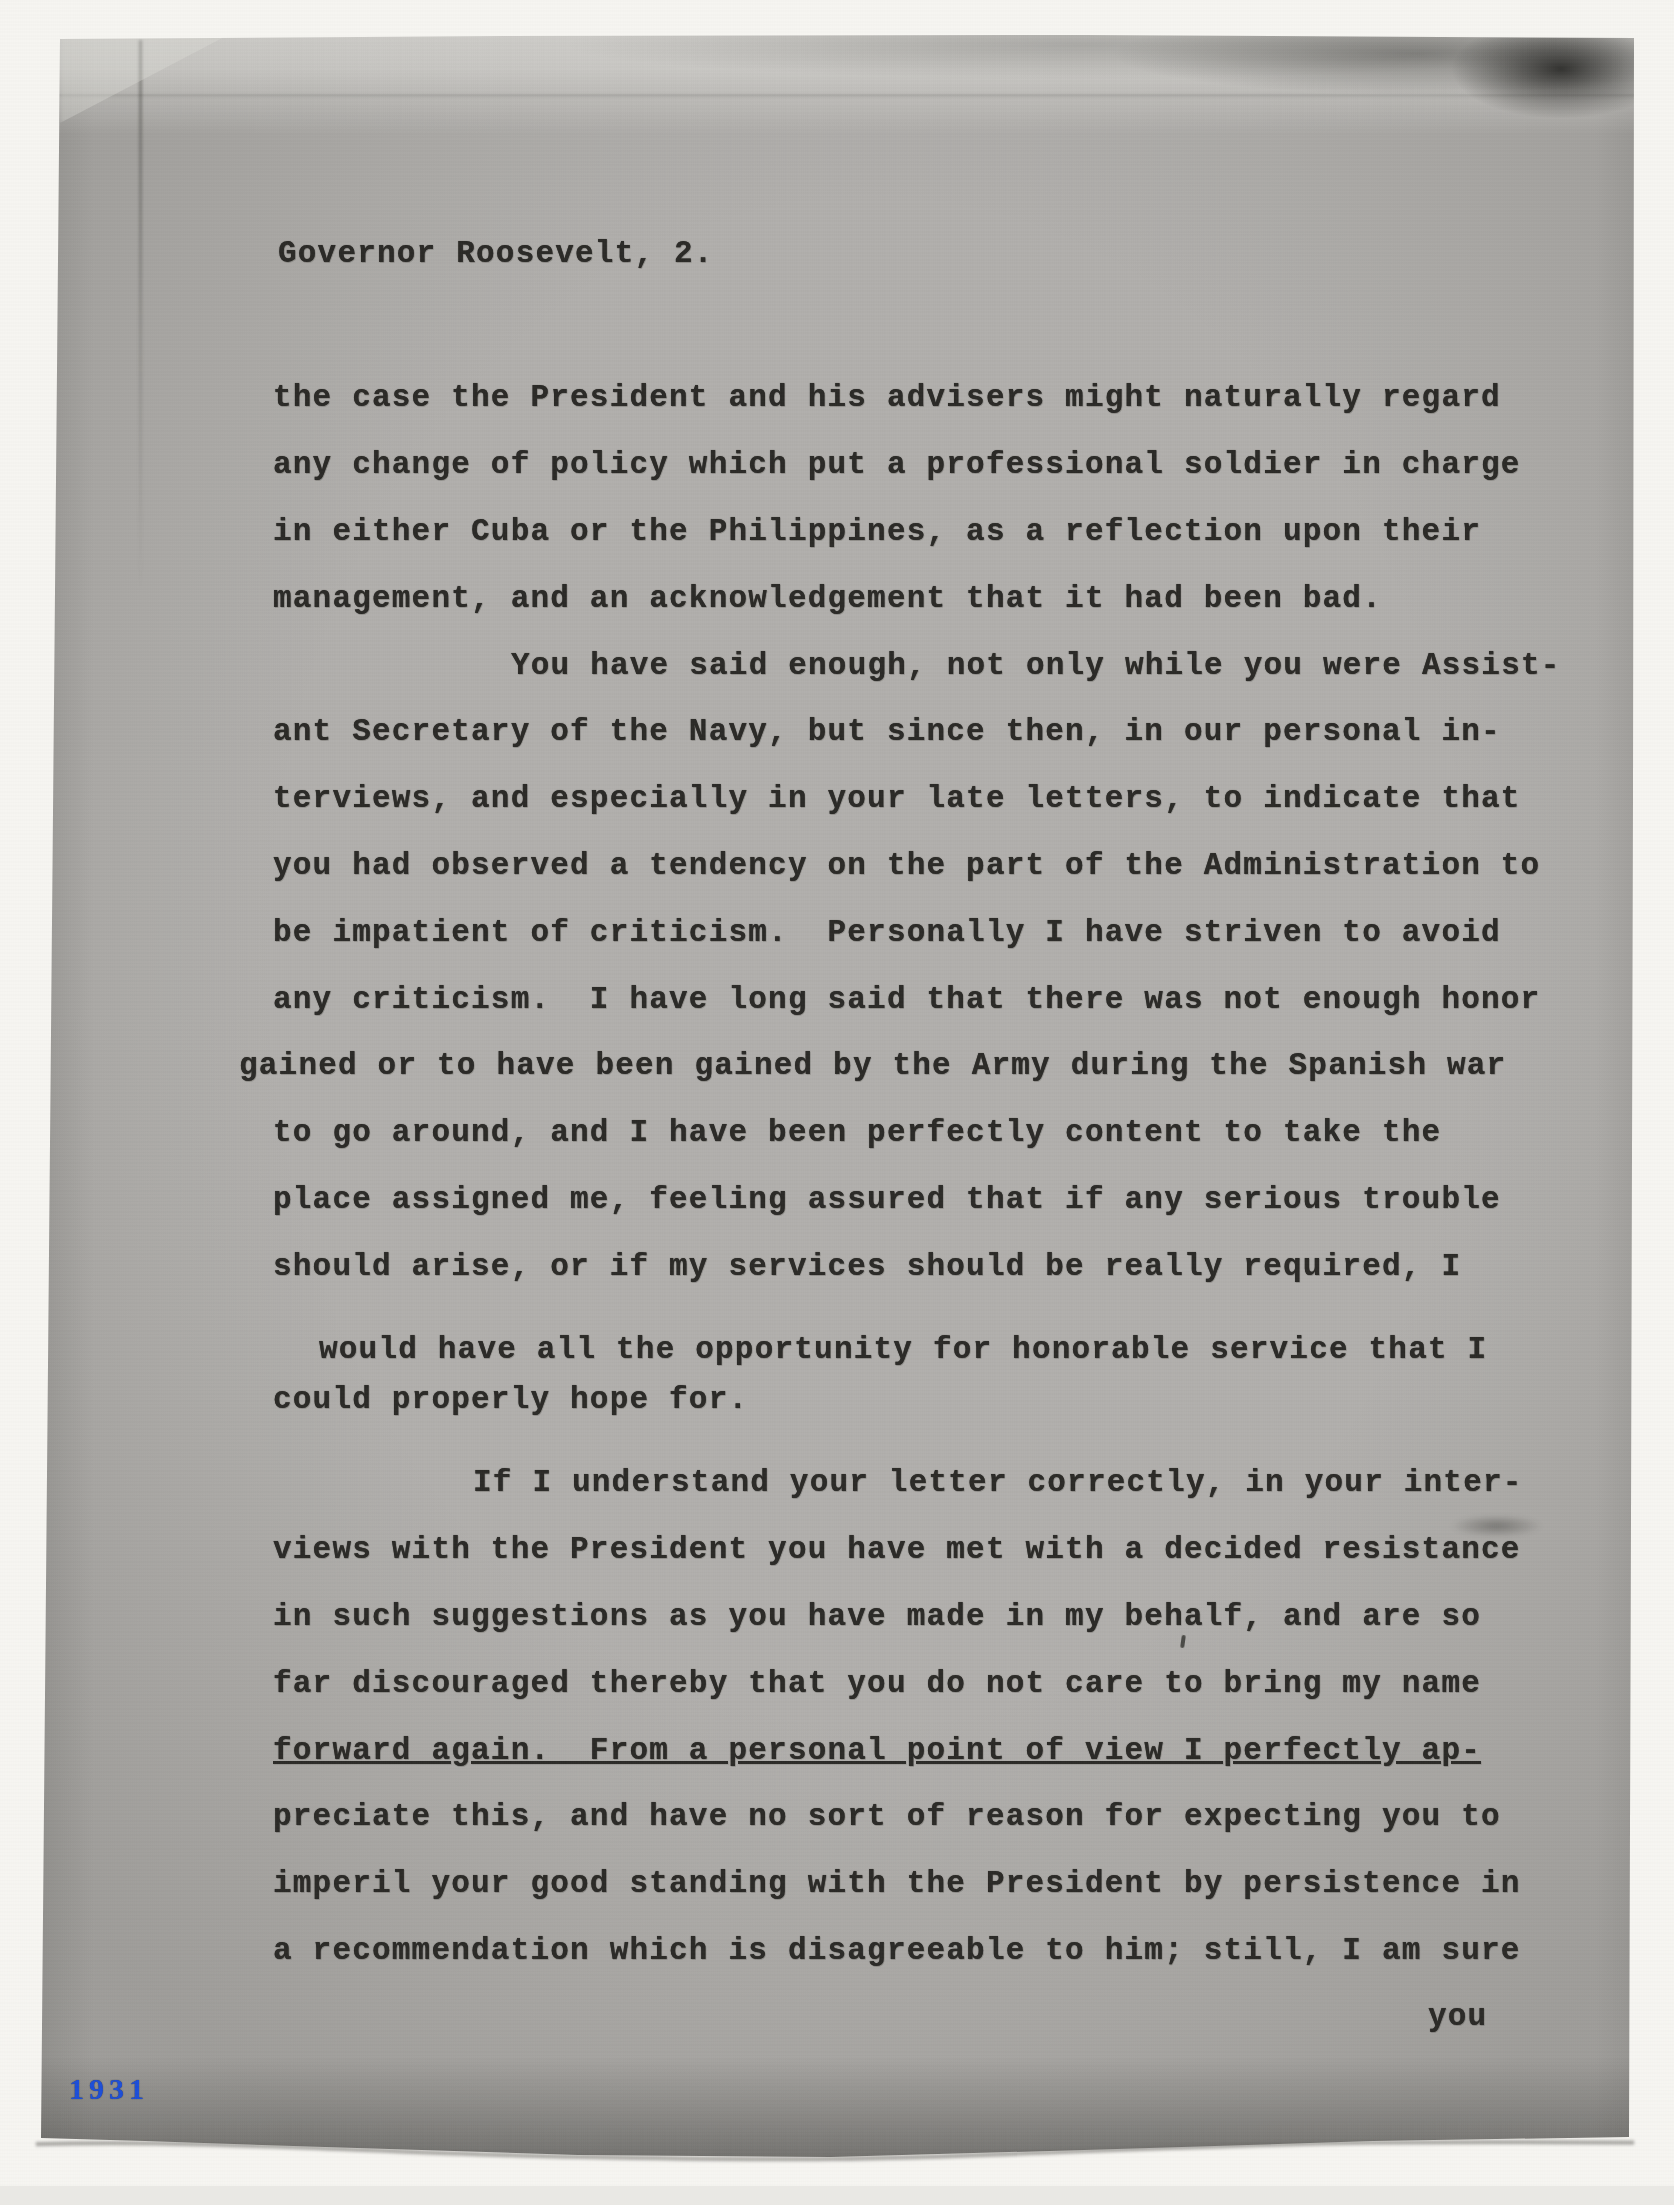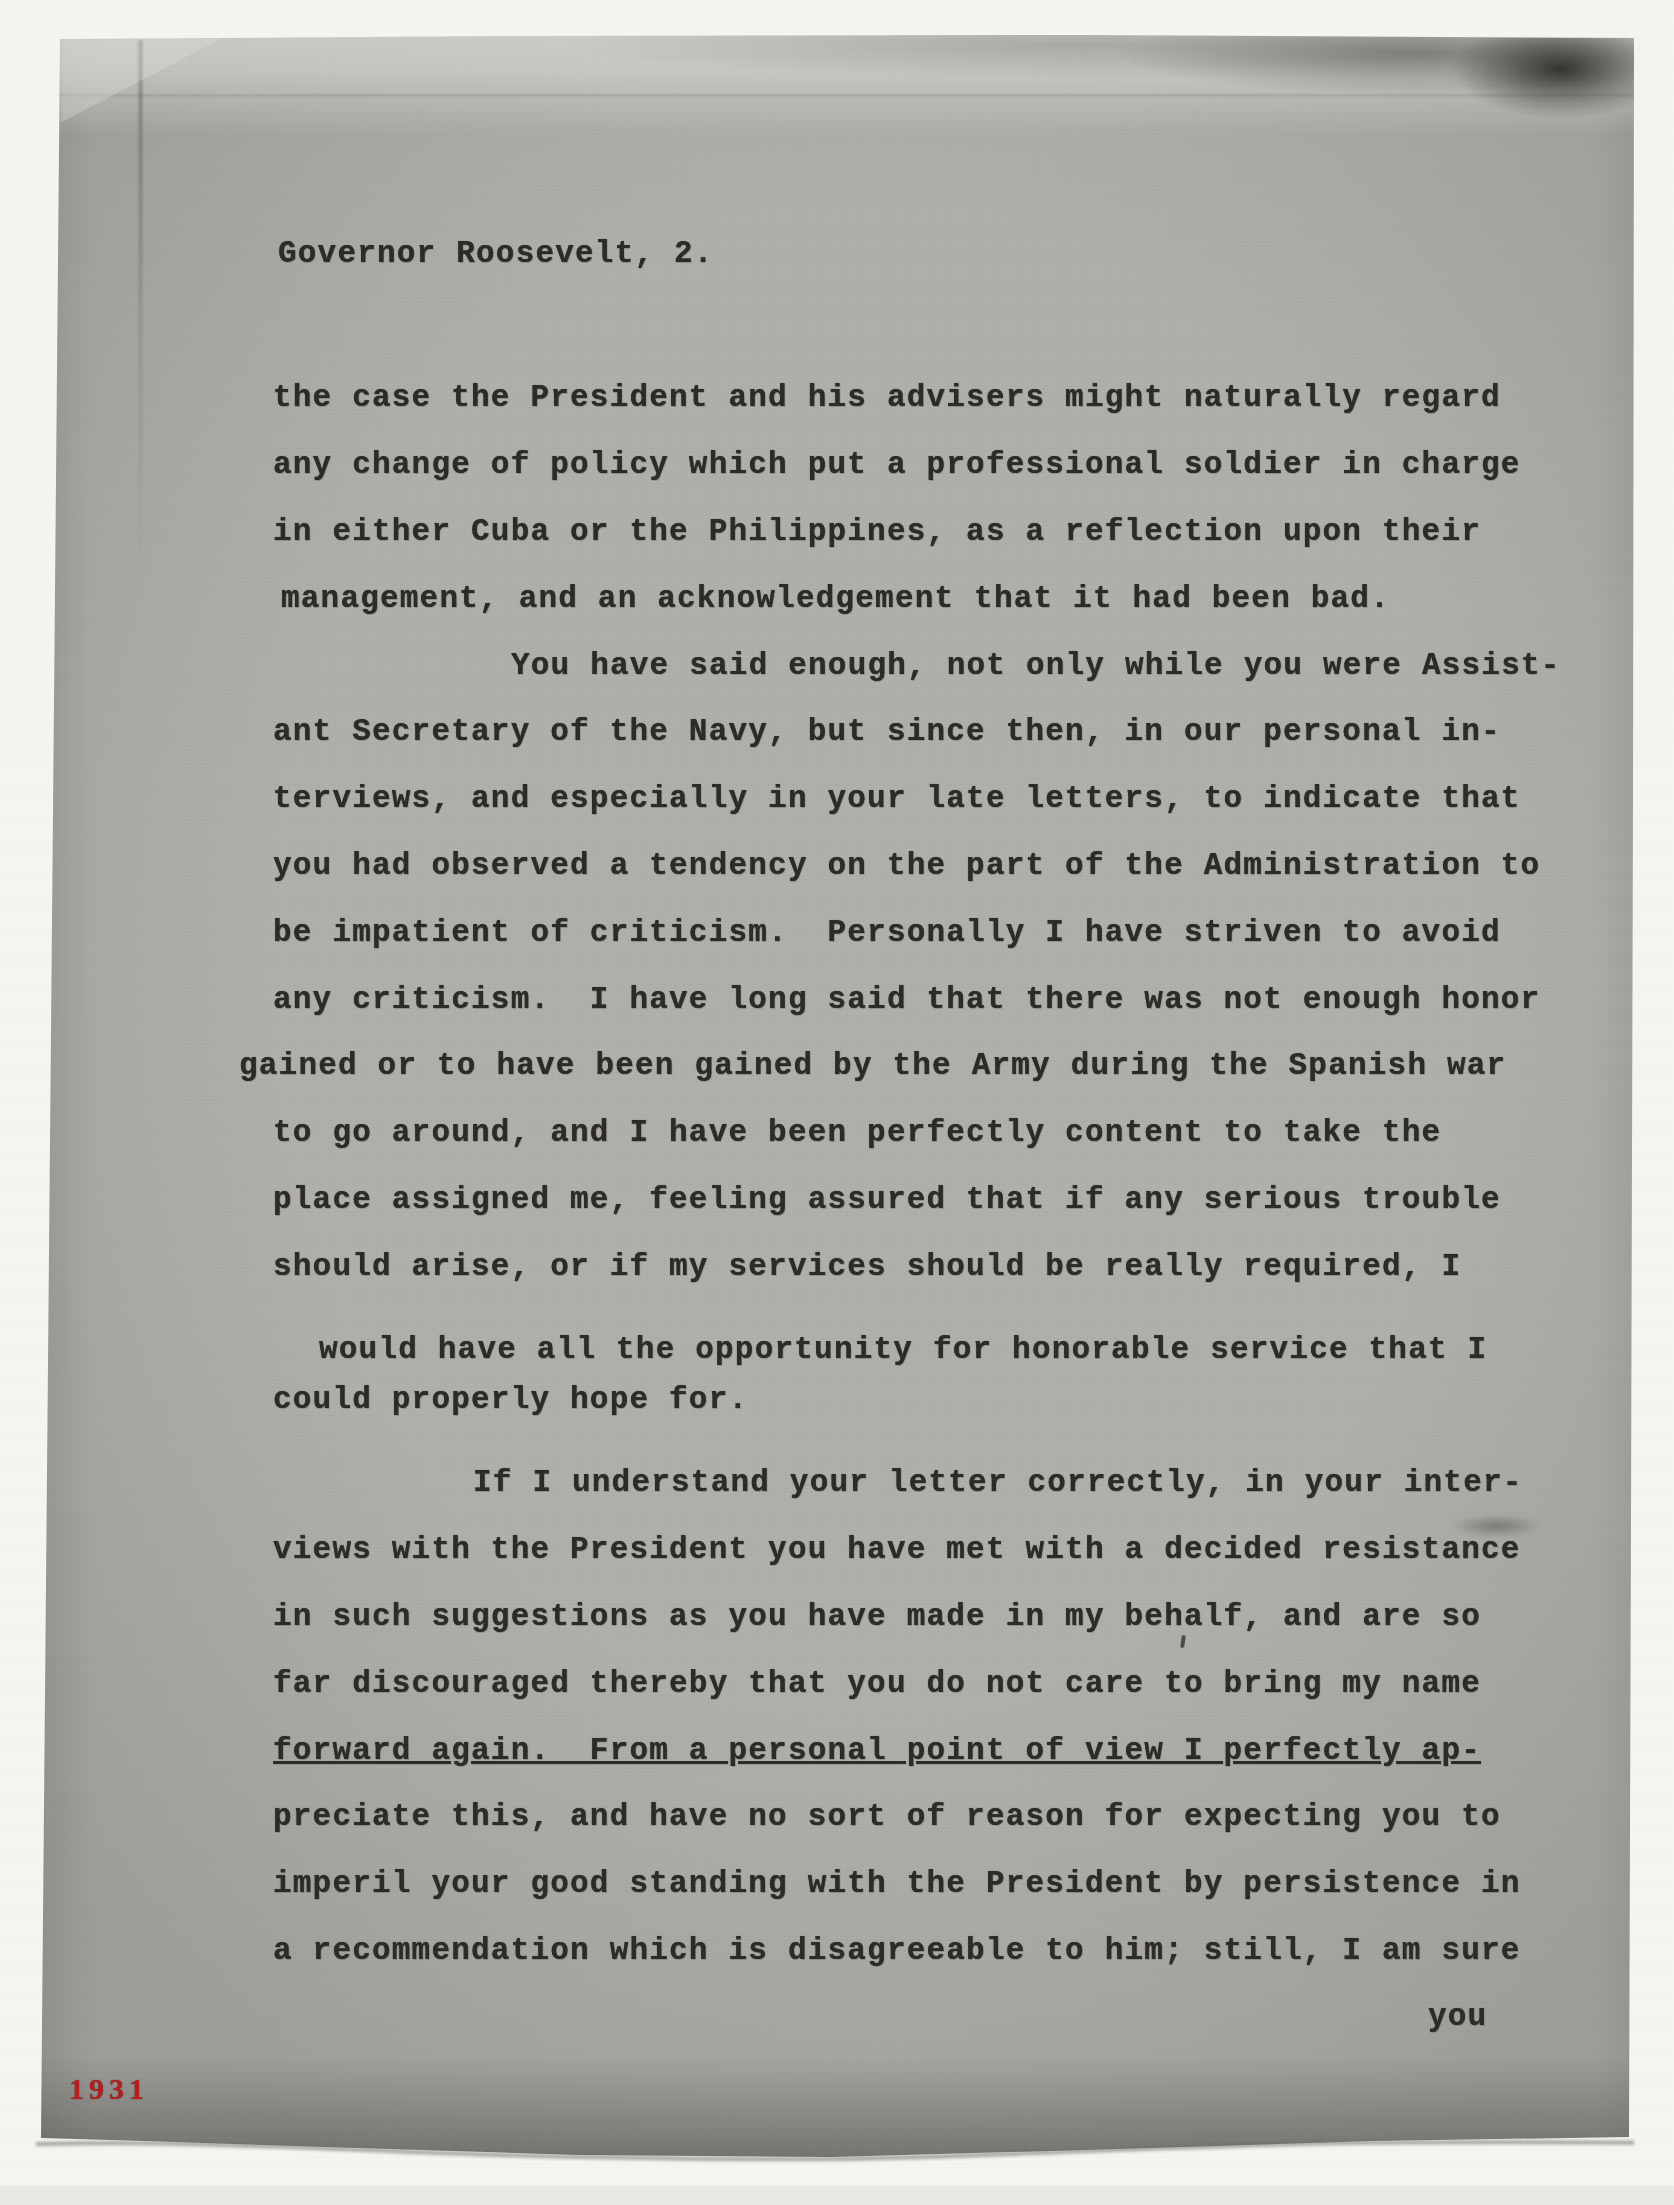--- a/index.html
+++ b/index.html
@@ -104,21 +104,21 @@
   .page-header { left: 278px; top: 235px; }
   .line {  }
   .catchword { left: 1428px; top: 1998px; }
   .archive-number {
     position: absolute;
     left: 69px; top: 2072px;
     font-family: "Liberation Serif", "DejaVu Serif", serif;
     font-size: 30px;
     font-weight: 700;
     letter-spacing: 5px;
-    color: #b91c1c;
+    color: #1d4ed8;
     text-shadow: 0 0 1.1px rgba(31,30,27,0.8);
   }
   
   .grain {
     position: absolute;
     inset: 0;
     pointer-events: none;
     opacity: 0.5;
     background:
       repeating-linear-gradient(0deg, rgba(0,0,0,0.016) 0 0.7px, rgba(255,255,255,0.016) 0.7px 1.4px),
@@ -141,21 +141,21 @@
     <path d="M 40 14 C 300 8, 500 26, 800 32 S 1200 36, 1500 24 S 1900 10, 2270 12" fill="none" stroke="#6d6c68" stroke-width="6" stroke-opacity="0.55" filter="blur(2px)"></path>
   </svg>
 
   <div class="letter">
     <div class="typewritten page-header">Governor Roosevelt, 2.</div>
 
     <div>
         <div class="typewritten line" style="left: 273px; top: 379px;">the case the President and his advisers might naturally regard</div>
         <div class="typewritten line" style="left: 273px; top: 446px;">any change of policy which put a professional soldier in charge</div>
         <div class="typewritten line" style="left: 273px; top: 513px;">in either Cuba or the Philippines, as a reflection upon their</div>
-        <div class="typewritten line" style="left: 273px; top: 580px; margin-left: 8px;">management, and an acknowledgement that it had been bad.</div>
+        <div class="typewritten line" style="left: 273px; top: 580px;">management, and an acknowledgement that it had been bad.</div>
         <div class="typewritten line" style="left: 473px; top: 647px; margin-left: 38px;">You have said enough, not only while you were Assist-</div>
         <div class="typewritten line" style="left: 273px; top: 713px;">ant Secretary of the Navy, but since then, in our personal in-</div>
         <div class="typewritten line" style="left: 273px; top: 780px;">terviews, and especially in your late letters, to indicate that</div>
         <div class="typewritten line" style="left: 273px; top: 847px;">you had observed a tendency on the part of the Administration to</div>
         <div class="typewritten line" style="left: 273px; top: 914px;">be impatient of criticism.  Personally I have striven to avoid</div>
         <div class="typewritten line" style="left: 273px; top: 981px;">any criticism.  I have long said that there was not enough honor</div>
         <div class="typewritten line" style="left: 239px; top: 1047px;">gained or to have been gained by the Army during the Spanish war</div>
         <div class="typewritten line" style="left: 273px; top: 1114px;">to go around, and I have been perfectly content to take the</div>
         <div class="typewritten line" style="left: 273px; top: 1181px;">place assigned me, feeling assured that if any serious trouble</div>
         <div class="typewritten line" style="left: 273px; top: 1248px;">should arise, or if my services should be really required, I</div>

